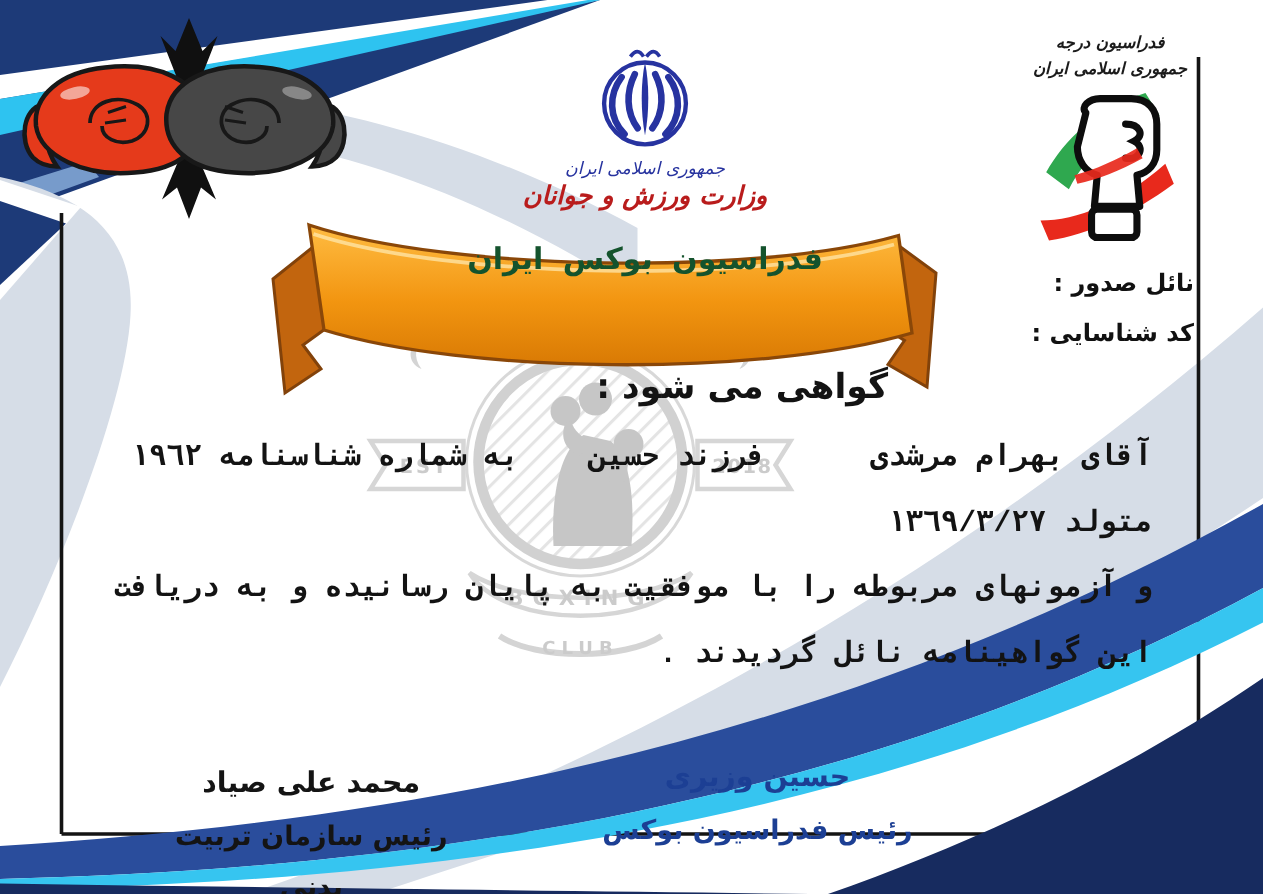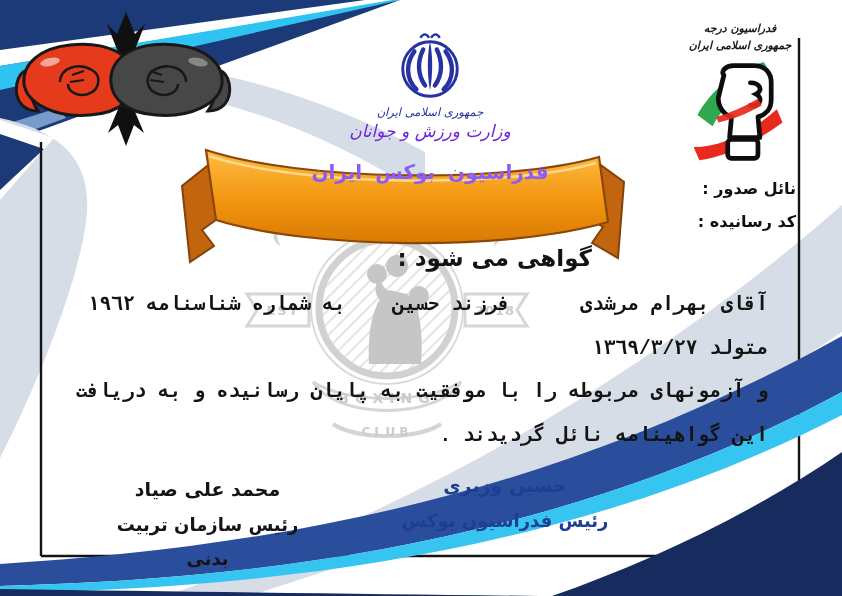--- a/index.html
+++ b/index.html
@@ -9,34 +9,34 @@
   .bg{position:absolute;inset:0;z-index:0;}
   .wm{position:absolute;left:237px;top:196px;z-index:1;opacity:.85;}
   .glovesTL{position:absolute;left:8px;top:12px;z-index:3;}
   .ribbonSvg{position:absolute;inset:0;z-index:3;pointer-events:none;}
   .ribbonText{position:absolute;left:230px;top:182px;width:350px;height:46px;line-height:46px;
       z-index:4;text-align:center;font-size:30px;font-weight:bold;color:#2b3aa0;
       text-shadow:0 1px 1px rgba(105,55,0,.35);}
   .ministry{position:absolute;left:330px;top:30px;width:200px;z-index:4;text-align:center;color:#1e3fa0;}
   .ministry .emblem{margin:0 auto;}
   .republic{font-size:11.5px;font-style:italic;line-height:16px;color:#27339f;}
-  .ministryLine{font-size:17px;font-weight:normal;font-style:italic;line-height:22px;color:#6d28d9;}
+  .ministryLine{font-size:17px;font-weight:bold;font-style:italic;line-height:22px;color:#b91c1c;}
   .fedTitle{position:absolute;left:270px;top:158px;width:320px;height:28px;line-height:28px;z-index:4;
-      text-align:center;font-size:20px;font-weight:bold;color:#8b5cf6;word-spacing:6px;}
+      text-align:center;font-size:20px;font-weight:bold;color:#14532d;word-spacing:6px;}
   .fedlogo{position:absolute;left:665px;top:20px;width:150px;z-index:4;text-align:center;color:#1b1b1b;}
   .fl{font-size:11px;font-style:italic;font-weight:bold;line-height:17px;}
   .fedlogo svg{margin:2px auto 0;}
   .meta{position:absolute;right:46px;top:172px;z-index:5;text-align:right;direction:rtl;
       font-size:16px;font-weight:bold;color:#111;line-height:33px;}
   .bodytext{position:absolute;left:48px;right:48px;top:232px;z-index:5;direction:rtl;color:#131313;}
   .bodytext p{margin:0;}
   .heading{font-size:23px;font-weight:bold;line-height:52px;padding-left:0;padding-right:202px;text-align:right;}
   .bl{font-size:19.5px;font-weight:bold;line-height:43.5px;padding-right:26px;text-align:right;font-family:Liberation Mono, monospace;}
   .sig{position:absolute;z-index:5;text-align:center;font-weight:bold;}
-  .sig .sName{font-size:19px;line-height:38px;}
+  .sig .sName{font-size:19px;line-height:38px;margin-top:33px;}
   .sig .sTitle{font-size:18px;line-height:34px;}
   .sigRight{left:395px;top:466px;width:220px;color:#1c3f94;}
   .sigLeft{left:95px;top:470px;width:225px;color:#141414;}
   text.wmtxt{fill:#c3c3c3;font-family:"DejaVu Sans",sans-serif;font-weight:bold;}
 </style>
 </head>
 <body>
 
 <div class="cert">
 
@@ -165,21 +165,21 @@
       </linearGradient>
     </defs>
     <path d="M212,162 L182,186 L190,262 L214,246 L202,230 L224,214 Z" fill="#c2650e" stroke="#82420a" stroke-width="2"></path>
     <path d="M594,160 L624,182 L618,258 L592,243 L603,227 L581,213 Z" fill="#c2650e" stroke="#82420a" stroke-width="2"></path>
     <path d="M206,150 C300,181 505,184 599,157 L608,222 C505,252 310,249 216,220 Z" fill="url(#ribbonGrad)" stroke="#8a4708" stroke-width="2.2"></path>
     <path d="M209,156 C300,186 505,189 596,163" stroke="rgba(255,235,180,.7)" stroke-width="2.5" fill="none"></path>
   </svg>
 
   <div class="meta">
     <div>نائل صدور :</div>
-    <div>کد رسانیده :</div>
+    <div>کد شناسایی :</div>
   </div>
 
   <div class="bodytext">
     <p class="heading">گواهی می شود :</p>
     <p class="bl">آقای بهرام مرشدی&nbsp;&nbsp;&nbsp;&nbsp;&nbsp; فرزند حسین&nbsp;&nbsp;&nbsp; به شماره شناسنامه ١٩٦٢&nbsp;&nbsp; متولد ١٣٦٩/٣/٢٧</p>
     <p class="bl">و آزمونهای مربوطه را با موفقیت به پایان رسانیده و به دریافت این گواهینامه نائل گردیدند .</p>
   </div>
 
   <div class="sig sigRight">
     <div class="sName">حسین وزیری</div>

